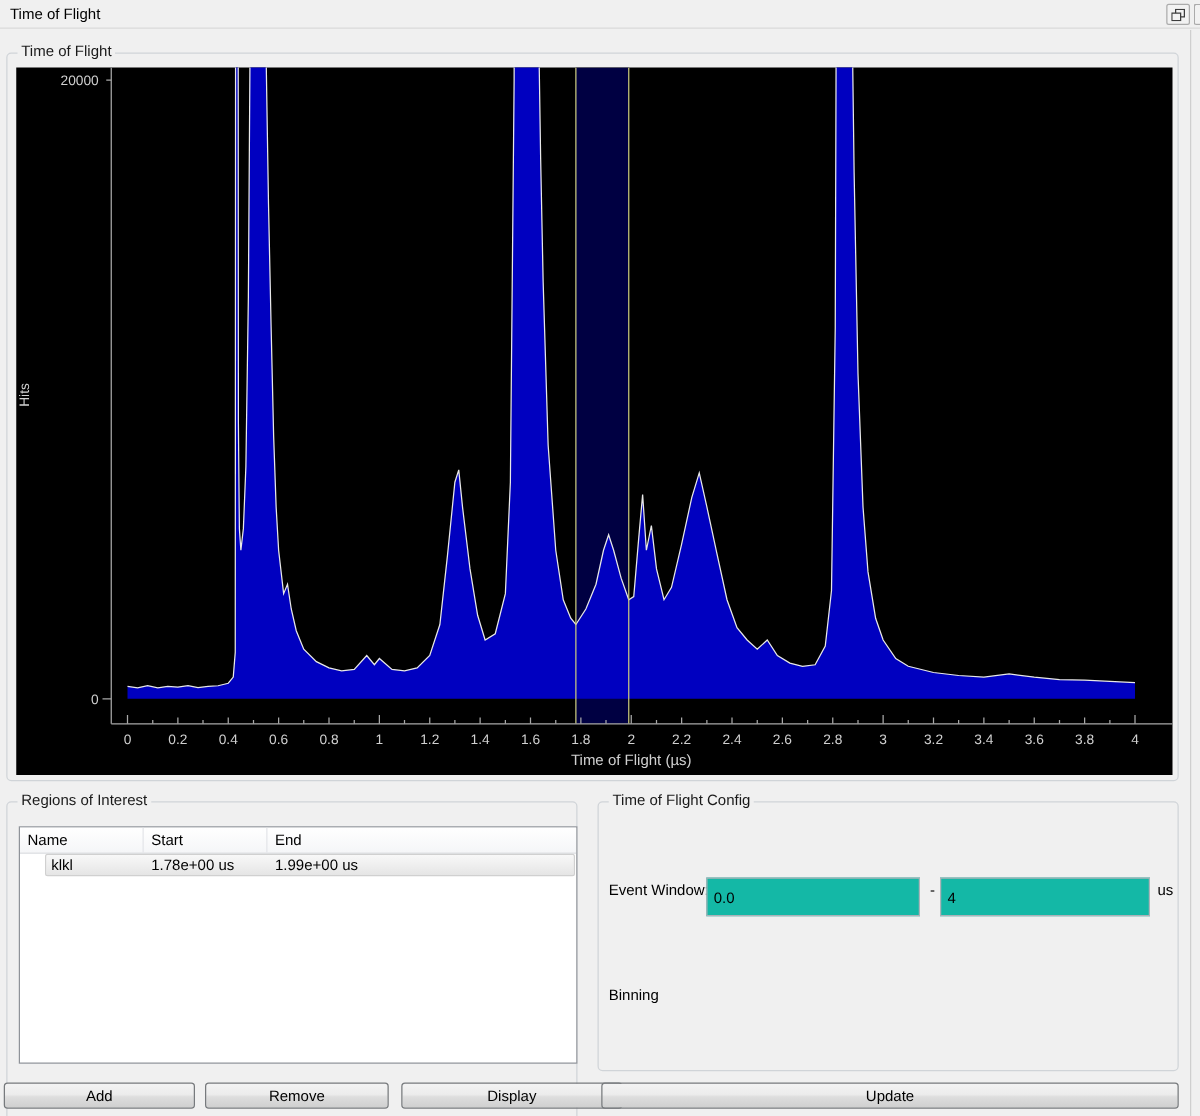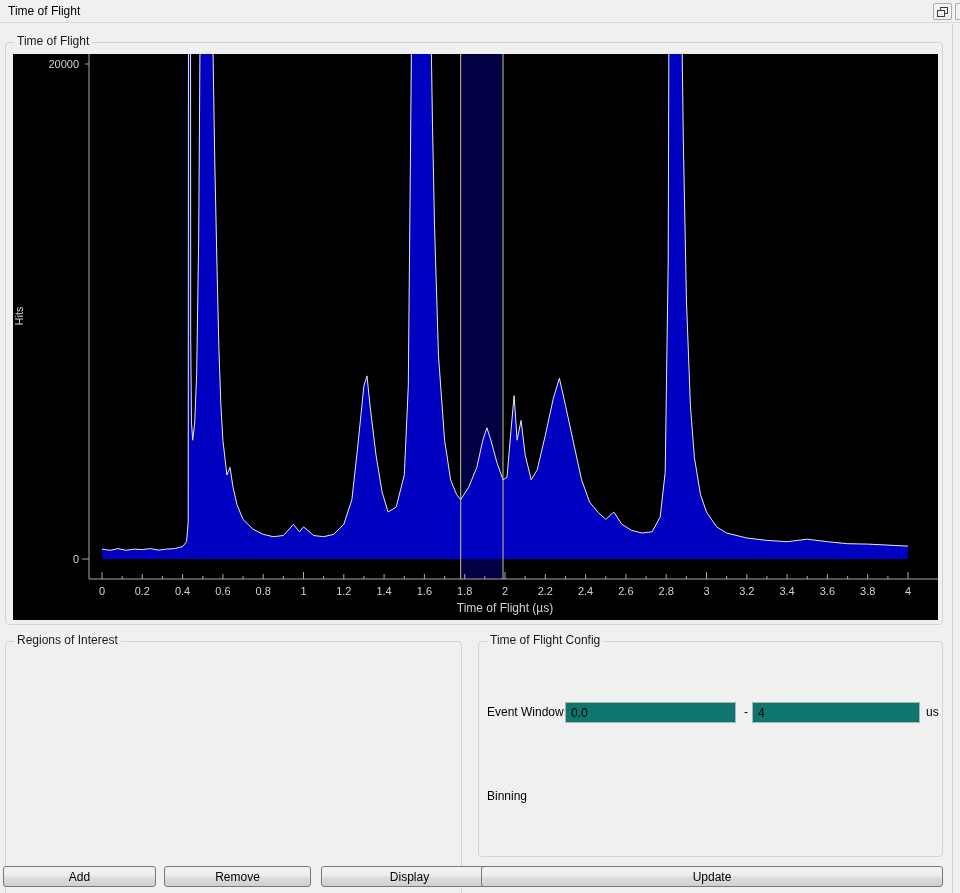--- a/index.html
+++ b/index.html
@@ -31,21 +31,21 @@
     background:linear-gradient(#ffffff,#f5f6f8);border-bottom:1px solid #d9dce0;}
   .thead>div{padding-left:6px;border-right:1px solid #e3e5e9;box-sizing:border-box;}
   .thead>div:last-child{border-right:none;}
   .trow{position:relative;height:19px;line-height:19px;display:grid;grid-template-columns:99px 99px 1fr;}
   .trow .hl{position:absolute;left:20px;right:1px;top:0;height:18px;
     background:linear-gradient(#f8f8f8,#e5e5e5);border:1px solid #d0d0d0;border-radius:2px;box-sizing:border-box;}
   .trow>div{position:relative;z-index:1;}
   .cell-name{padding-left:25px;}
   .cell-start,.cell-end{padding-left:6px;}
   
-  .tb{position:absolute;height:21px;border:1px solid #acb2b8;background:#0f766e;
+  .tb{position:absolute;height:31px;border:1px solid #acb2b8;background:#14b8a6;
     font:12px "Liberation Sans",sans-serif;padding:0 0 0 5px;box-sizing:border-box;}
   .cfg-label{position:absolute;line-height:21px;}
   
   .btn{position:absolute;height:21px;border:1px solid #777a7d;border-radius:3px;
     background:linear-gradient(#f3f3f3 0%,#ececec 45%,#dedede 55%,#cfcfcf 100%);
     font:12px "Liberation Sans",sans-serif;text-align:center;padding:0;margin:0;color:#000;}
   .vline{position:absolute;left:952px;top:24px;width:1px;height:869px;background:#cfcfcf;}
 </style>
 </head>
 <body>
@@ -167,20 +167,33 @@
         <line x1="895.0" y1="518" x2="895.0" y2="525" stroke="#a8a8a8"></line>
         <text x="895.0" y="541" text-anchor="middle" fill="#d0d0d0" font-size="11" font-family="Liberation Sans, sans-serif">4</text>
         <text x="10" y="262" text-anchor="middle" fill="#d0d0d0" font-size="11" font-family="Liberation Sans, sans-serif" transform="rotate(-90 10 262)">Hits</text>
         <text x="492.0" y="558" text-anchor="middle" fill="#d0d0d0" font-size="12" font-family="Liberation Sans, sans-serif">Time of Flight (µs)</text>
       </svg>
   </div>
 </div>
 
 <div class="groupbox gb-roi">
   <span class="gb-label">Regions of Interest</span>
+  <div class="table">
+    <div class="thead">
+      <div>Name</div>
+      <div>Start</div>
+      <div>End</div>
+    </div>
+    <div class="trow">
+      <div class="hl"></div>
+      <div class="cell-name">klkl</div>
+      <div class="cell-start">1.78e+00 us</div>
+      <div class="cell-end">1.99e+00 us</div>
+    </div>
+  </div>
 </div>
 
 <div class="groupbox gb-config">
   <span class="gb-label">Time of Flight Config</span>
   <span class="cfg-label" style="left:8px;top:60px;">Event Window:</span>
   <input class="tb" style="left: 86px; top: 60px; width: 171px;" value="0.0">
   <span class="cfg-label" style="left:265px;top:60px;">-</span>
   <input class="tb" style="left: 273px; top: 60px; width: 168px;" value="4">
   <span class="cfg-label" style="left:447px;top:60px;">us</span>
   <span class="cfg-label" style="left:8px;top:144px;">Binning</span>

